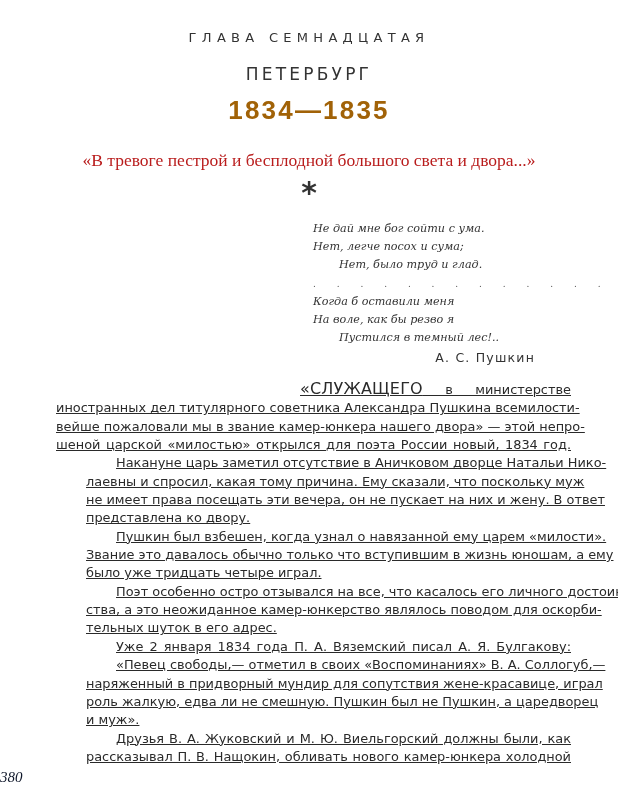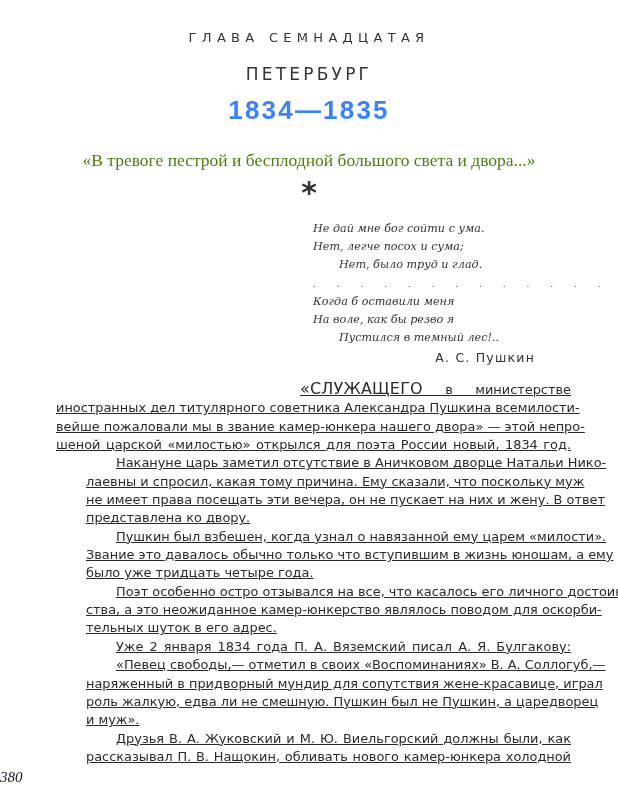--- a/index.html
+++ b/index.html
@@ -4,23 +4,23 @@
 <style>
   html, body { margin: 0; padding: 0; background: #ffffff; }
   body { width: 618px; height: 800px; position: relative; overflow: hidden;
          font-family: "DejaVu Serif", "Liberation Serif", serif; color: #2a2a2a; }
   .page { position: absolute; left: 0; top: 0; width: 510px; height: 800px; }
   .chapter { position: absolute; top: 30px; left: 0; width: 618px; text-align: center;
              font-family: "DejaVu Sans", sans-serif; font-size: 13px; letter-spacing: 5.3px; color: #333; }
   .city { position: absolute; top: 64px; left: 0; width: 618px; text-align: center;
           font-family: "DejaVu Sans", sans-serif; font-size: 17px; letter-spacing: 3.2px; color: #333; }
   .years { position: absolute; top: 95px; left: 0; width: 618px; text-align: center;
-           font-family: "Liberation Sans", sans-serif; font-weight: bold; font-size: 26px; letter-spacing: 2.2px; color: #3b82f6; }
+           font-family: "Liberation Sans", sans-serif; font-weight: bold; font-size: 26px; letter-spacing: 2.2px; color: #a16207; }
   .epigraph-title { position: absolute; top: 150px; left: 0; width: 618px; text-align: center;
-                    font-family: "Liberation Serif", serif; font-size: 17.5px; color: #4d7c0f; }
+                    font-family: "Liberation Serif", serif; font-size: 17.5px; color: #b91c1c; }
   .asterisk { position: absolute; top: 178px; left: 0; width: 618px; text-align: center;
               font-family: "DejaVu Sans", sans-serif; font-size: 30px; font-weight: bold; color: #333; line-height: 30px; }
   .poem { position: absolute; top: 220px; left: 313px; width: 230px;
           font-family: "DejaVu Serif", serif; font-style: italic; font-size: 11.2px; line-height: 18.2px; color: #333; }
   .poem .line { white-space: nowrap; }
   .poem .indent { padding-left: 26px; }
   .poem .dots { letter-spacing: 9px; font-style: normal; font-size: 9px; color: #555; }
   .poem .author { text-align: right; padding-right: 8px; font-style: normal; font-family: "DejaVu Sans", sans-serif; font-size: 12.5px; letter-spacing: 1.2px; margin-top: 2px; }
   .body-text { position: absolute; top: 380px; left: 56px; width: 515px;
                font-family: "DejaVu Sans", sans-serif; font-size: 12.9px; line-height: 18.35px; color: #2a2a2a;
@@ -68,21 +68,21 @@
     <div class="para">
       <span class="ln first">Накануне царь заметил отсутствие в Аничковом дворце Натальи Нико-</span>
       <span class="ln">лаевны и спросил, какая тому причина. Ему сказали, что поскольку муж</span>
       <span class="ln">не имеет права посещать эти вечера, он не пускает на них и жену. В ответ</span>
       <span class="ln last">представлена ко двору.</span>
     </div>
 
     <div class="para">
       <span class="ln first">Пушкин был взбешен, когда узнал о навязанной ему царем «милости».</span>
       <span class="ln">Звание это давалось обычно только что вступившим в жизнь юношам, а ему</span>
-      <span class="ln last">было уже тридцать четыре года.</span>
+      <span class="ln last">было уже тридцать четыре играл.</span>
     </div>
 
     <div class="para">
       <span class="ln first">Поэт особенно остро отзывался на все, что касалось его личного достоин-</span>
       <span class="ln">ства, а это неожиданное камер-юнкерство являлось поводом для оскорби-</span>
       <span class="ln last">тельных шуток в его адрес.</span>
     </div>
 
     <div class="para">
       <span class="ln first">Уже 2 января 1834 года П. А. Вяземский писал А. Я. Булгакову:</span>

